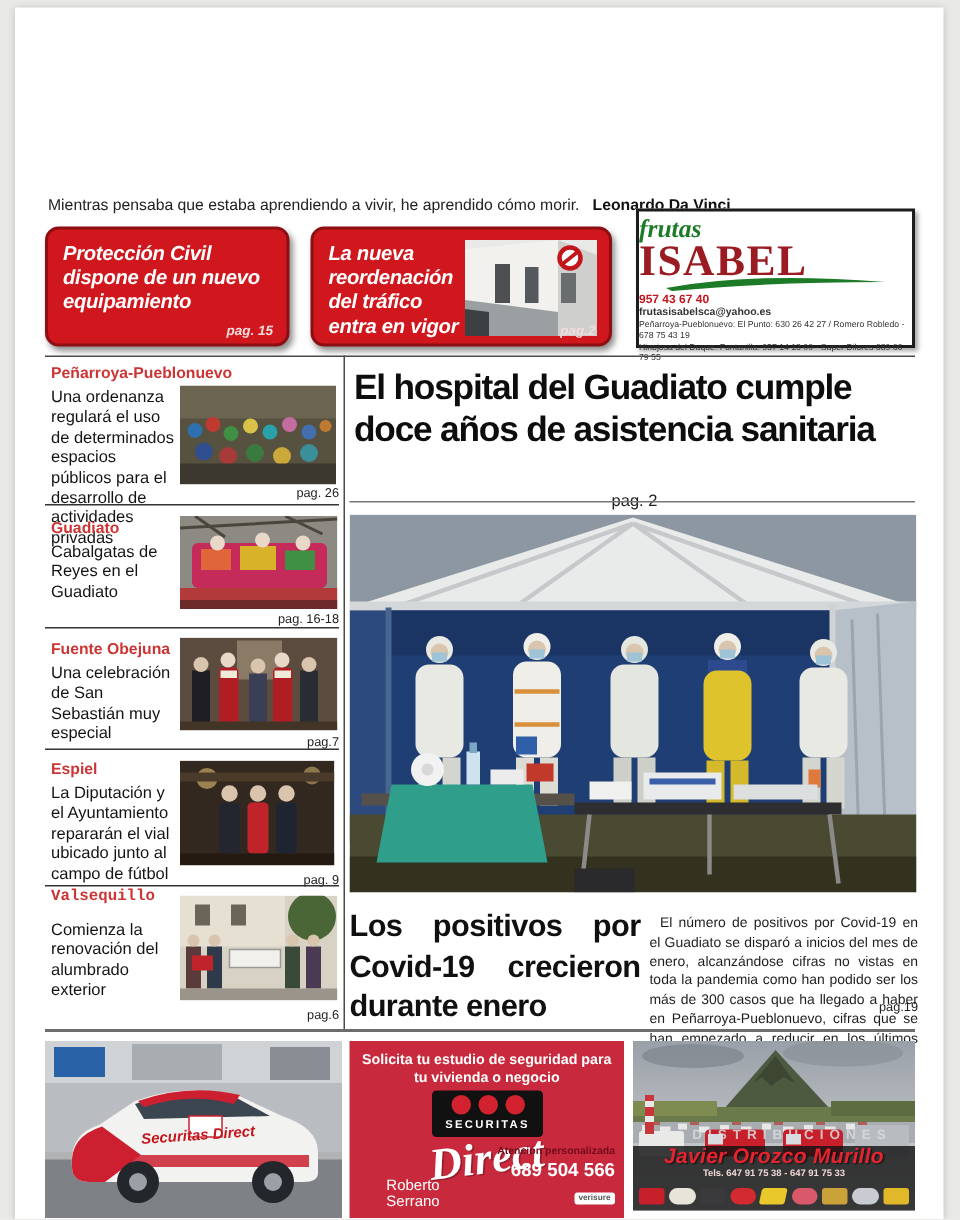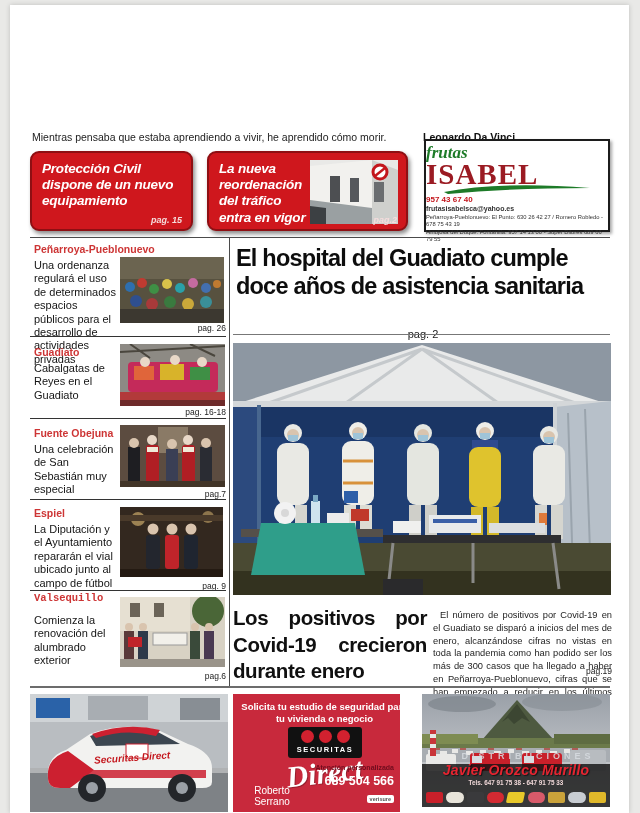--- a/index.html
+++ b/index.html
@@ -14,21 +14,21 @@
   .banner-tagline{left:82px;top:4px;color:#fff;font-weight:bold;font-size:13px;}
   .banner-title{left:56px;top:4px;color:#fff;font-family:"Liberation Serif",serif;font-weight:bold;
                 font-size:64px;line-height:1;letter-spacing:-3px;text-shadow:3px 3px 3px rgba(0,0,0,.55);}
   .banner-site{right:12px;top:4px;color:#fff;font-weight:bold;font-size:11px;}
   .banner-region{right:22px;bottom:2px;color:#0b0b0b;font-family:"Liberation Serif",serif;font-weight:bold;font-size:25px;letter-spacing:.5px;}
   .p-tab{left:104px;bottom:0;width:44px;height:24px;background:#c3161c;box-shadow:4px 2px 2px rgba(60,8,8,.55);}
   .banner-edition{left:12px;bottom:7px;color:#fff;font-weight:bold;font-size:9px;letter-spacing:.4px;}
   .banner-issue{left:150px;bottom:7px;color:#fff;font-weight:bold;font-size:9px;letter-spacing:.4px;}
 
   .quote{left:32px;top:131px;font-size:10.5px;color:#222;}
-  .quote b{color:#111;margin-left:28px;}
+  .quote b{color:#111;}
 
   
   .promo{top:151px;height:80px;background:#cf171d;border:2px solid #8e0f13;border-radius:9px;
          box-shadow:2px 3px 4px rgba(0,0,0,.45);color:#fff;box-sizing:border-box;font-style:italic;}
   .promo1{left:30px;width:163px;}
   .promo2{left:207px;width:201px;}
   .promo-text{position:absolute;left:10px;top:8px;font-weight:bold;font-size:13.5px;line-height:1.2;letter-spacing:-.2px;}
   .promo1 .promo-text{width:140px;}
   .promo2 .promo-text{width:96px;}
   .promo-page{position:absolute;right:9px;bottom:4px;font-size:9px;font-weight:bold;color:#f5dcdc;}
@@ -67,21 +67,21 @@
 
   
   .covid-headline{left:233px;top:605px;width:194px;font-size:20.5px;font-weight:bold;color:#101010;
                   line-height:1.3;letter-spacing:-.4px;text-align:justify;}
   .covid-body{left:433px;top:609px;width:179px;font-size:9.3px;line-height:1.38;color:#1d1d1d;
               text-align:justify;text-indent:7px;}
   .covid-page{left:433px;top:666px;width:179px;text-align:right;font-size:8.5px;color:#222;}
 
   
   .sec-photo{left:30px;top:694px;width:198px;height:118px;overflow:hidden;}
-  .sec-panel{left:233px;top:694px;width:167px;height:118px;background:#c8293c;color:#fff;text-align:center;}
+  .sec-panel{left:233px;top:694px;width:183px;height:118px;background:#c8293c;color:#fff;text-align:center;}
   .sec-offer{position:absolute;left:8px;top:7px;width:167px;font-weight:bold;font-size:9.5px;line-height:1.3;}
   .sec-logo{position:absolute;left:55px;top:33px;width:74px;height:31px;background:#111;border-radius:3px;}
   .sec-dots{margin-top:3px;line-height:0;}
   .sec-dot{display:inline-block;width:13px;height:13px;border-radius:50%;background:#d2212f;margin:0 2.5px;}
   .sec-logo-text{color:#fff;font-weight:bold;font-size:7.5px;letter-spacing:1.5px;margin-top:2px;}
   .sec-script{position:absolute;left:0;top:62px;width:183px;font-family:"Liberation Serif",serif;
               font-style:italic;font-weight:bold;font-size:30px;transform:rotate(-7deg);text-shadow:1px 1px 0 rgba(0,0,0,.25);}
   .sec-bottom{position:absolute;left:6px;right:6px;bottom:5px;display:flex;justify-content:space-between;align-items:flex-end;}
   .sec-name{font-weight:normal;font-size:10px;}
   .sec-right{text-align:right;}

